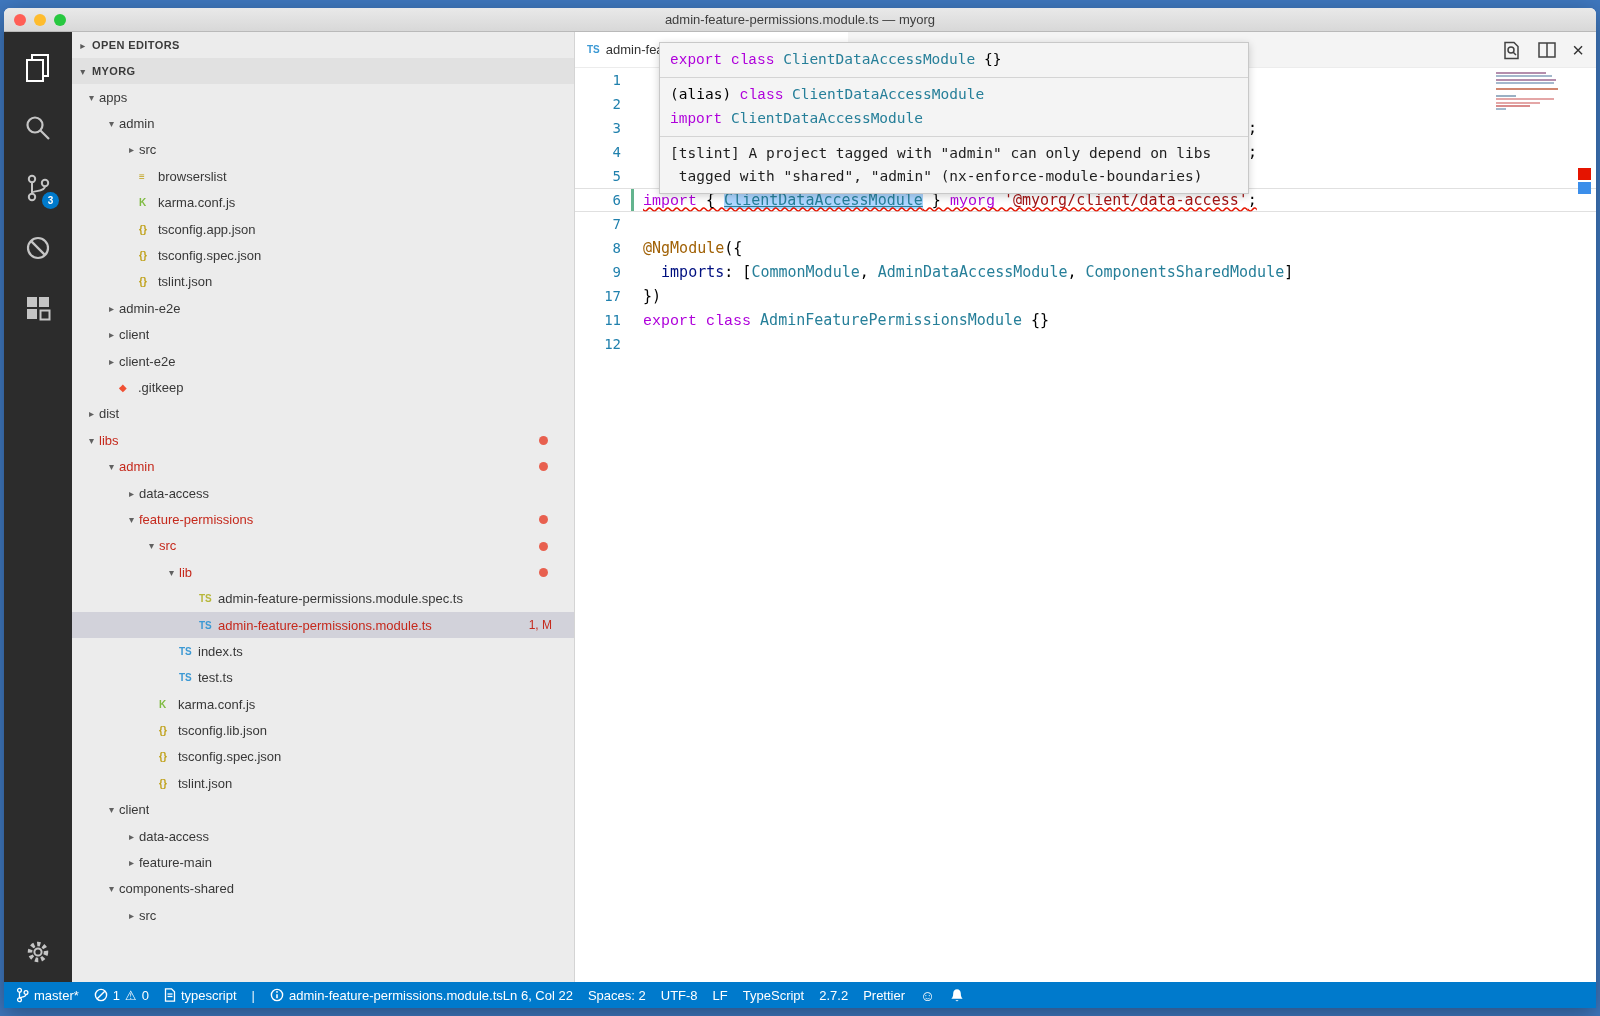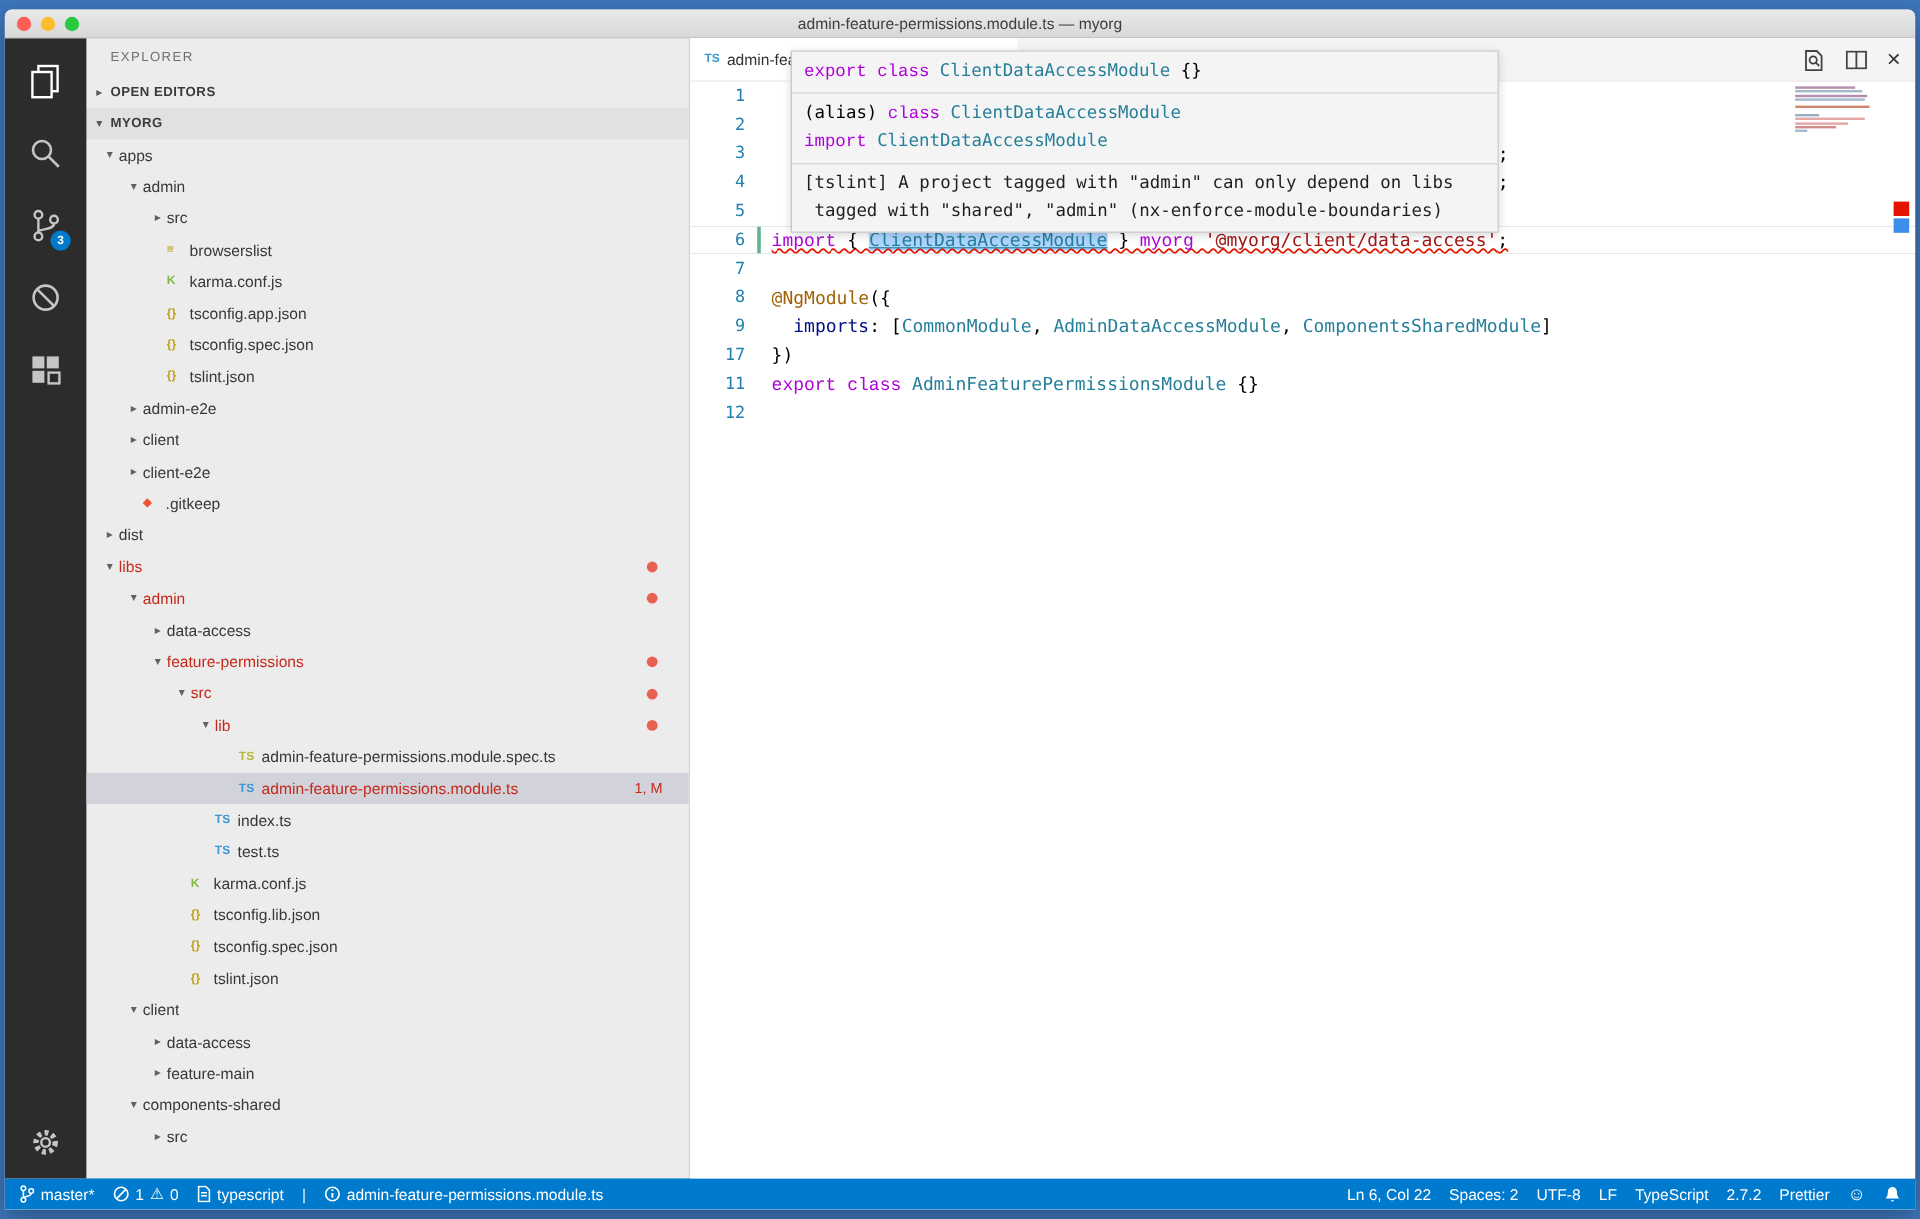--- a/index.html
+++ b/index.html
@@ -93,21 +93,21 @@
   .hv-msg { white-space:pre-wrap; }
   
   .minimap { position:absolute; top:40px; right:36px; width:64px; z-index:5; }
   .mm-row { height:2px; margin-bottom:1.3px; }
   .ov-mark { position:absolute; right:5px; width:13px; height:12px; z-index:5; }
   .ov-red { top:136px; background:#e51400; }
   .ov-blue { top:150px; background:#3b8eea; }
   
   .statusbar {
     height:26px; flex:none; background:#007acc; color:#fff;
-    display:flex; align-items:center; justify-content:space-between;
+    display:flex; align-items:center; 
     padding:0 12px; font-size:13px;
   }
   .sb-left, .sb-right { display:flex; align-items:center; gap:15px; }
   .sbi { display:flex; align-items:center; gap:5px; cursor:pointer; white-space:nowrap; }
   .sb-sep { opacity:.9; }
   .warn-ico { font-size:13px; }
   .smiley { font-size:15px; }
 </style>
 </head>
 <body>
@@ -163,21 +163,20 @@
       </div>
       <div class="ab-settings">
         <svg width="28" height="28" viewBox="0 0 28 28" fill="none" stroke="#c5c5c5">
           <circle cx="14" cy="14" r="8" stroke-width="4.5" stroke-dasharray="3.2 2.9"></circle>
           <circle cx="14" cy="14" r="3.6" stroke-width="2"></circle>
         </svg>
       </div>
     </div>
 
     <div class="sidebar">
-      <div class="sb-title">EXPLORER</div>
       <div class="section-header">
         <span class="sh-tw">▸</span>
         <span>OPEN EDITORS</span>
       </div>
       <div class="section-header sh-root">
         <span class="sh-tw">▾</span>
         <span>MYORG</span>
       </div>
       <div class="tree">
           <div class="trow" style="padding-left: 12px;">

